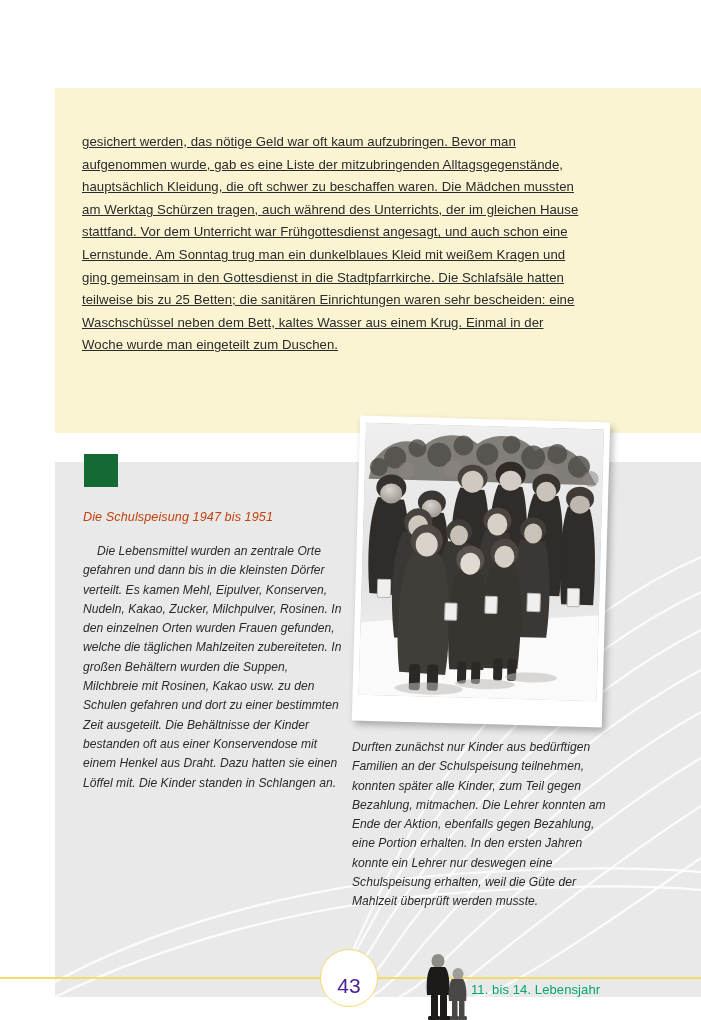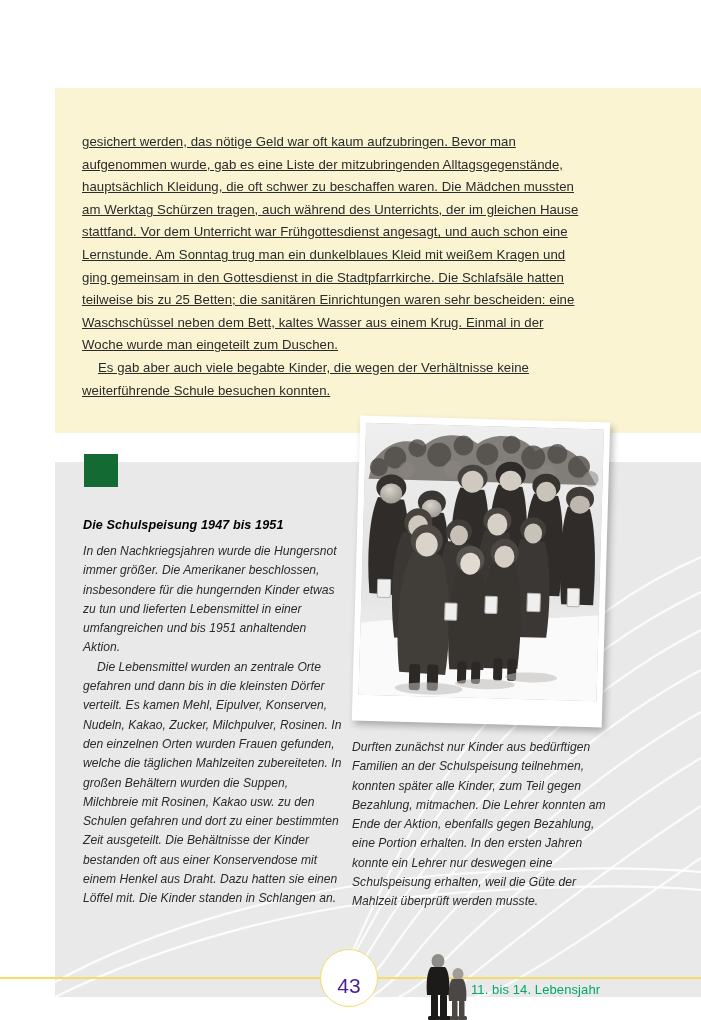--- a/index.html
+++ b/index.html
@@ -67,25 +67,24 @@
     background: #136b33;
   }
 
   
   #feature-heading {
     position: absolute;
     left: 83px;
     top: 510px;
     width: 300px;
     font-size: 12.6px;
-    font-weight: bold;
+    font-weight: normal;
     font-style: italic;
-    color: #000000;
+    color: #c2410c;
     letter-spacing: 0.1px;
-    margin-top: 8px;
   }
 
   .feature-col {
     position: absolute;
     font-size: 12.1px;
     line-height: 19.3px;
     font-style: italic;
     color: #2b2b2b;
     letter-spacing: 0.02px;
   }
@@ -173,21 +172,20 @@
     letter-spacing: 0.1px;
   }
 </style>
 </head>
 <body>
 
 <div id="cream-panel"></div>
 
 <div id="body-text">
   <p>gesichert werden, das nötige Geld war oft kaum aufzubringen. Bevor man aufgenommen wurde, gab es eine Liste der mitzubringenden Alltagsgegenstände, hauptsächlich Kleidung, die oft schwer zu beschaffen waren. Die Mädchen mussten am Werktag Schürzen tragen, auch während des Unterrichts, der im gleichen Hause stattfand. Vor dem Unterricht war Frühgottesdienst angesagt, und auch schon eine Lernstunde. Am Sonntag trug man ein dunkelblaues Kleid mit weißem Kragen und ging gemeinsam in den Gottesdienst in die Stadtpfarrkirche. Die Schlafsäle hatten teilweise bis zu 25 Betten; die sanitären Einrichtungen waren sehr bescheiden: eine Waschschüssel neben dem Bett, kaltes Wasser aus einem Krug. Einmal in der Woche wurde man eingeteilt zum Duschen.</p>
-  <p class="indent">Es gab aber auch viele begabte Kinder, die wegen der Verhältnisse keine weiterführende Schule besuchen konnten.</p>
 </div>
 
 <div id="gray-panel">
   <svg id="arc-decor" viewBox="0 0 646 535" preserveAspectRatio="none" aria-hidden="true">
     <g fill="none" stroke="#ffffff" stroke-width="2.2" opacity="0.85">
       <path d="M 646 95  C 520 150, 400 270, 330 420 C 300 480, 285 520, 278 535"></path>
       <path d="M 646 130 C 520 190, 395 310, 320 455 C 295 500, 282 522, 276 535"></path>
       <path d="M 646 168 C 525 230, 398 350, 320 480 C 300 512, 288 528, 282 535"></path>
       <path d="M 646 208 C 530 270, 405 385, 330 498 C 312 522, 300 530, 294 535"></path>
       <path d="M 646 250 C 540 310, 420 415, 350 505 C 334 524, 322 531, 316 535"></path>
@@ -200,21 +198,20 @@
       <path d="M 0 535 C 100 486, 240 442, 412 430 C 528 422, 604 424, 646 428"></path>
     </g>
   </svg>
 </div>
 
 <div id="green-square"></div>
 
 <div id="feature-heading">Die Schulspeisung 1947 bis 1951</div>
 
 <div class="feature-col" id="feature-col-left">
-  <p>In den Nachkriegsjahren wurde die Hungersnot immer größer. Die Amerikaner beschlossen, insbesondere für die hungernden Kinder etwas zu tun und lieferten Lebensmittel in einer umfangreichen und bis 1951 anhaltenden Aktion.</p>
   <p class="indent">Die Lebensmittel wurden an zentrale Orte gefahren und dann bis in die kleinsten Dörfer verteilt. Es kamen Mehl, Eipulver, Konserven, Nudeln, Kakao, Zucker, Milchpulver, Rosinen. In den einzelnen Orten wurden Frauen gefunden, welche die täglichen Mahlzeiten zubereiteten. In großen Behältern wurden die Suppen, Milchbreie mit Rosinen, Kakao usw. zu den Schulen gefahren und dort zu einer bestimmten Zeit ausgeteilt. Die Behältnisse der Kinder bestanden oft aus einer Konservendose mit einem Henkel aus Draht. Dazu hatten sie einen Löffel mit. Die Kinder standen in Schlangen an.</p>
 </div>
 
 <div class="feature-col" id="feature-col-right">
   <p>Durften zunächst nur Kinder aus bedürftigen Familien an der Schulspeisung teilnehmen, konnten später alle Kinder, zum Teil gegen Bezahlung, mitmachen. Die Lehrer konnten am Ende der Aktion, ebenfalls gegen Bezahlung, eine Portion erhalten. In den ersten Jahren konnte ein Lehrer nur deswegen eine Schulspeisung erhalten, weil die Güte der Mahlzeit überprüft werden musste.</p>
 </div>
 
 <div id="photo-frame">
   <div id="photo-inner">
     <svg id="photo-svg" width="238" height="272" viewBox="0 0 238 272" aria-hidden="true">

